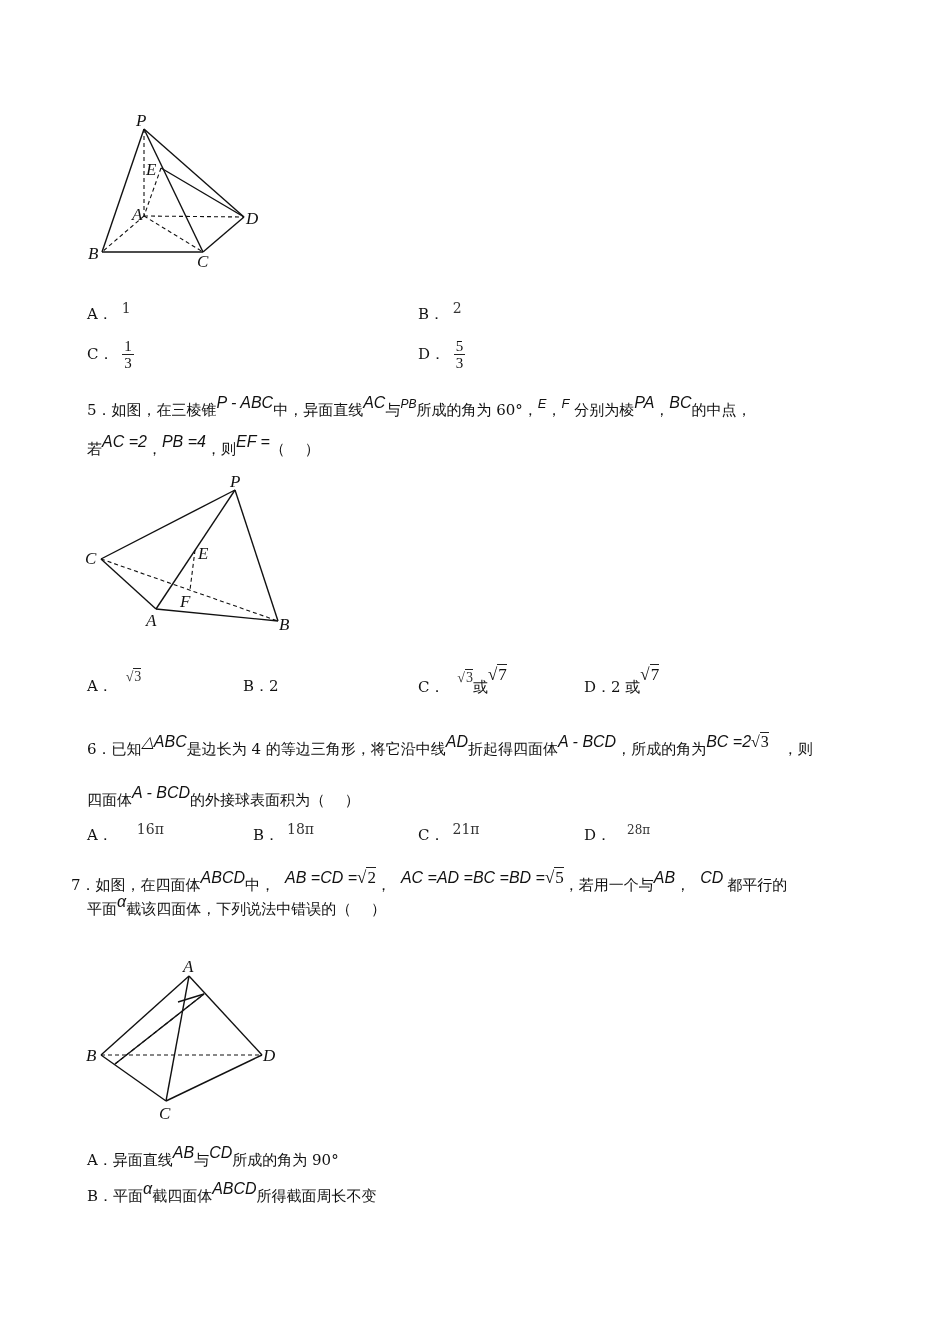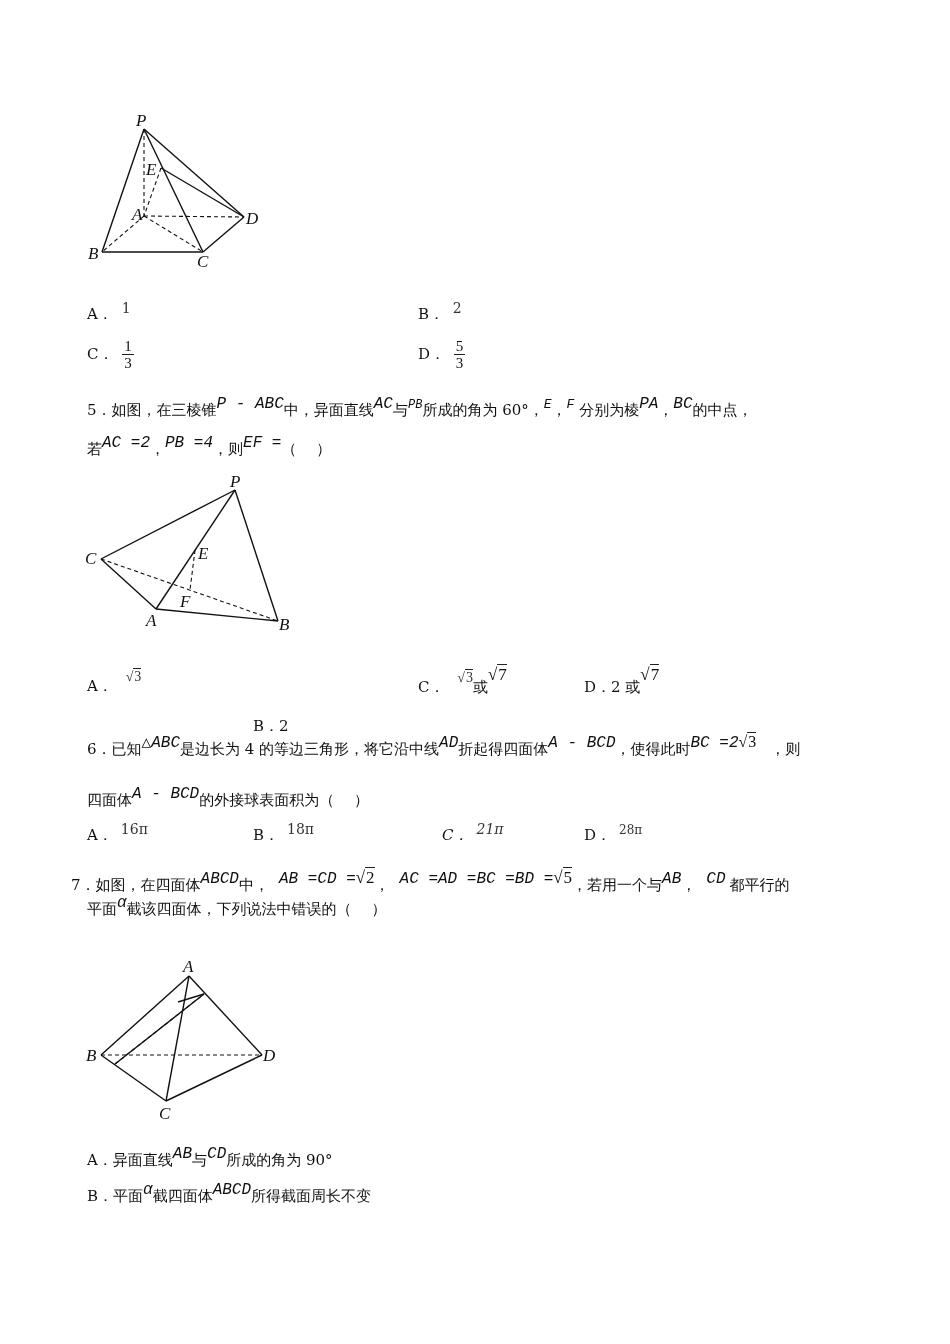--- a/index.html
+++ b/index.html
@@ -1,19 +1,19 @@
 <!DOCTYPE html>
 <html><head>
 <meta charset="utf-8">
 <style>
   html, body { margin:0; padding:0; background:#ffffff; }
   body { width:950px; height:1344px; position:relative; overflow:hidden;
          font-family:"DejaVu Serif","Liberation Serif",serif; color:#111; font-size:15px; }
   .abs { position:absolute; white-space:nowrap; }
-  .m { font-family:Liberation Mono, monospace; font-style:italic; font-size:16px; }
+  .m { font-family:Liberation Sans, sans-serif; font-style:italic; font-size:16px; }
   .msup { position:relative; top:-7px; }
   .up { position:relative; top:-6px; font-size:14px; color:#333; }
   .frac { display:inline-block; vertical-align:middle; text-align:center; font-family:"Liberation Serif",serif; font-size:15px; line-height:16px; }
   .frac span { display:block; }
   .frac .num { border-bottom:1px solid #222; padding:0 2px; }
   .sqrt { font-family:"Liberation Serif",serif; }
   .sqrt .rad { border-top:1px solid #222; padding-left:1px; }
   svg text { font-family:"Liberation Serif",serif; font-style:italic; font-size:17px; fill:#111; }
   svg line { stroke:#111; stroke-width:1.4; }
   svg line.d { stroke-dasharray:4 3; stroke-width:1.1; }
@@ -82,49 +82,49 @@
   <text x="118" y="89">E</text>
   <text x="100" y="137">F</text>
   <text x="66" y="156">A</text>
   <text x="199" y="160">B</text>
 </svg>
 
 <div class="abs" style="left:87px;top:677px;text-align:center;">
   <span>A．</span>
   <span class="sqrt up" style="margin-left:8px;top:-10px;">√<span class="rad">3</span></span>
 </div>
-<div class="abs" style="left:253px;top:677px;margin-top:40px;">
+<div class="abs" style="left:243px;top:677px;">
   <span>B．</span><span>2</span>
 </div>
 <div class="abs" style="left:418px;top:677px;">
   <span>C．</span>
   <span class="sqrt up" style="margin-left:8px;top:-10px;">√<span class="rad">3</span></span><span>或</span><span class="sqrt" style="position:relative;top:-12px;font-size:17px;">√<span class="rad">7</span></span>
 </div>
 <div class="abs" style="left:584px;top:677px;">
   <span>D．</span><span>2</span> <span>或</span><span class="sqrt" style="position:relative;top:-12px;font-size:17px;">√<span class="rad">7</span></span>
 </div>
 
 <div class="abs" style="left:87px;top:739px;">
-  <span>6．</span><span>已知</span><span class="m msup">△ABC</span><span>是边长为 4 的等边三角形，将它沿中线</span><span class="m msup">AD</span><span>折起得四面体</span><span class="m msup">A - BCD</span><span>，使得此时</span><span class="m msup">BC =2</span><span class="sqrt msup" style="font-size:16px;">√<span class="rad">3</span></span><span style="margin-left:14px;">，则</span>
+  <span>6．</span><span>已知</span><span class="m msup">△ABC</span><span>是边长为 4 的等边三角形，将它沿中线</span><span class="m msup">AD</span><span>折起得四面体</span><span class="m msup">A - BCD</span><span>，所成的角为</span><span class="m msup">BC =2</span><span class="sqrt msup" style="font-size:16px;">√<span class="rad">3</span></span><span style="margin-left:14px;">，则</span>
 </div>
 <div class="abs" style="left:87px;top:791px;">
   <span>四面体</span><span class="m msup">A - BCD</span><span>的外接球表面积为（　 ）</span>
 </div>
 
 <div class="abs" style="left:87px;top:826px;">
-  <span>A．</span><span class="up" style="margin-left:8px;">16π</span>
+  <span>A．</span><span class="up" style="margin-left:24px;">16π</span>
 </div>
 <div class="abs" style="left:253px;top:826px;">
   <span>B．</span><span class="up" style="margin-left:8px;">18π</span>
 </div>
-<div class="abs" style="left:442px;top:826px;font-style:italic;">
+<div class="abs" style="left:418px;top:826px;">
   <span>C．</span><span class="up" style="margin-left:8px;">21π</span>
 </div>
 <div class="abs" style="left:584px;top:826px;">
-  <span>D．</span><span class="up" style="margin-left:8px;font-size:12px;">28π</span>
+  <span>D．</span><span class="up" style="margin-left:16px;font-size:12px;">28π</span>
 </div>
 
 <div class="abs" style="left:71px;top:875px;">
   <span>7．</span><span>如图，在四面体</span><span class="m msup">ABCD</span><span>中，</span><span style="margin-left:10px;" class="m msup">AB =CD =</span><span class="sqrt msup" style="font-size:17px;">√<span class="rad">2</span></span><span>，</span><span style="margin-left:10px;" class="m msup">AC =AD =BC =BD =</span><span class="sqrt msup" style="font-size:17px;">√<span class="rad">5</span></span><span>，若用一个与</span><span class="m msup">AB</span><span>，</span><span class="m msup" style="margin-left:10px;">CD</span><span style="margin-left:4px;">都平行的</span>
 </div>
 <div class="abs" style="left:87px;top:900px;">
   <span>平面</span><span class="m msup">α</span><span>截该四面体，下列说法中错误的（　 ）</span>
 </div>
 
 <svg class="abs" style="left:80px;top:952px;" width="210" height="175" viewBox="0 0 210 175">

